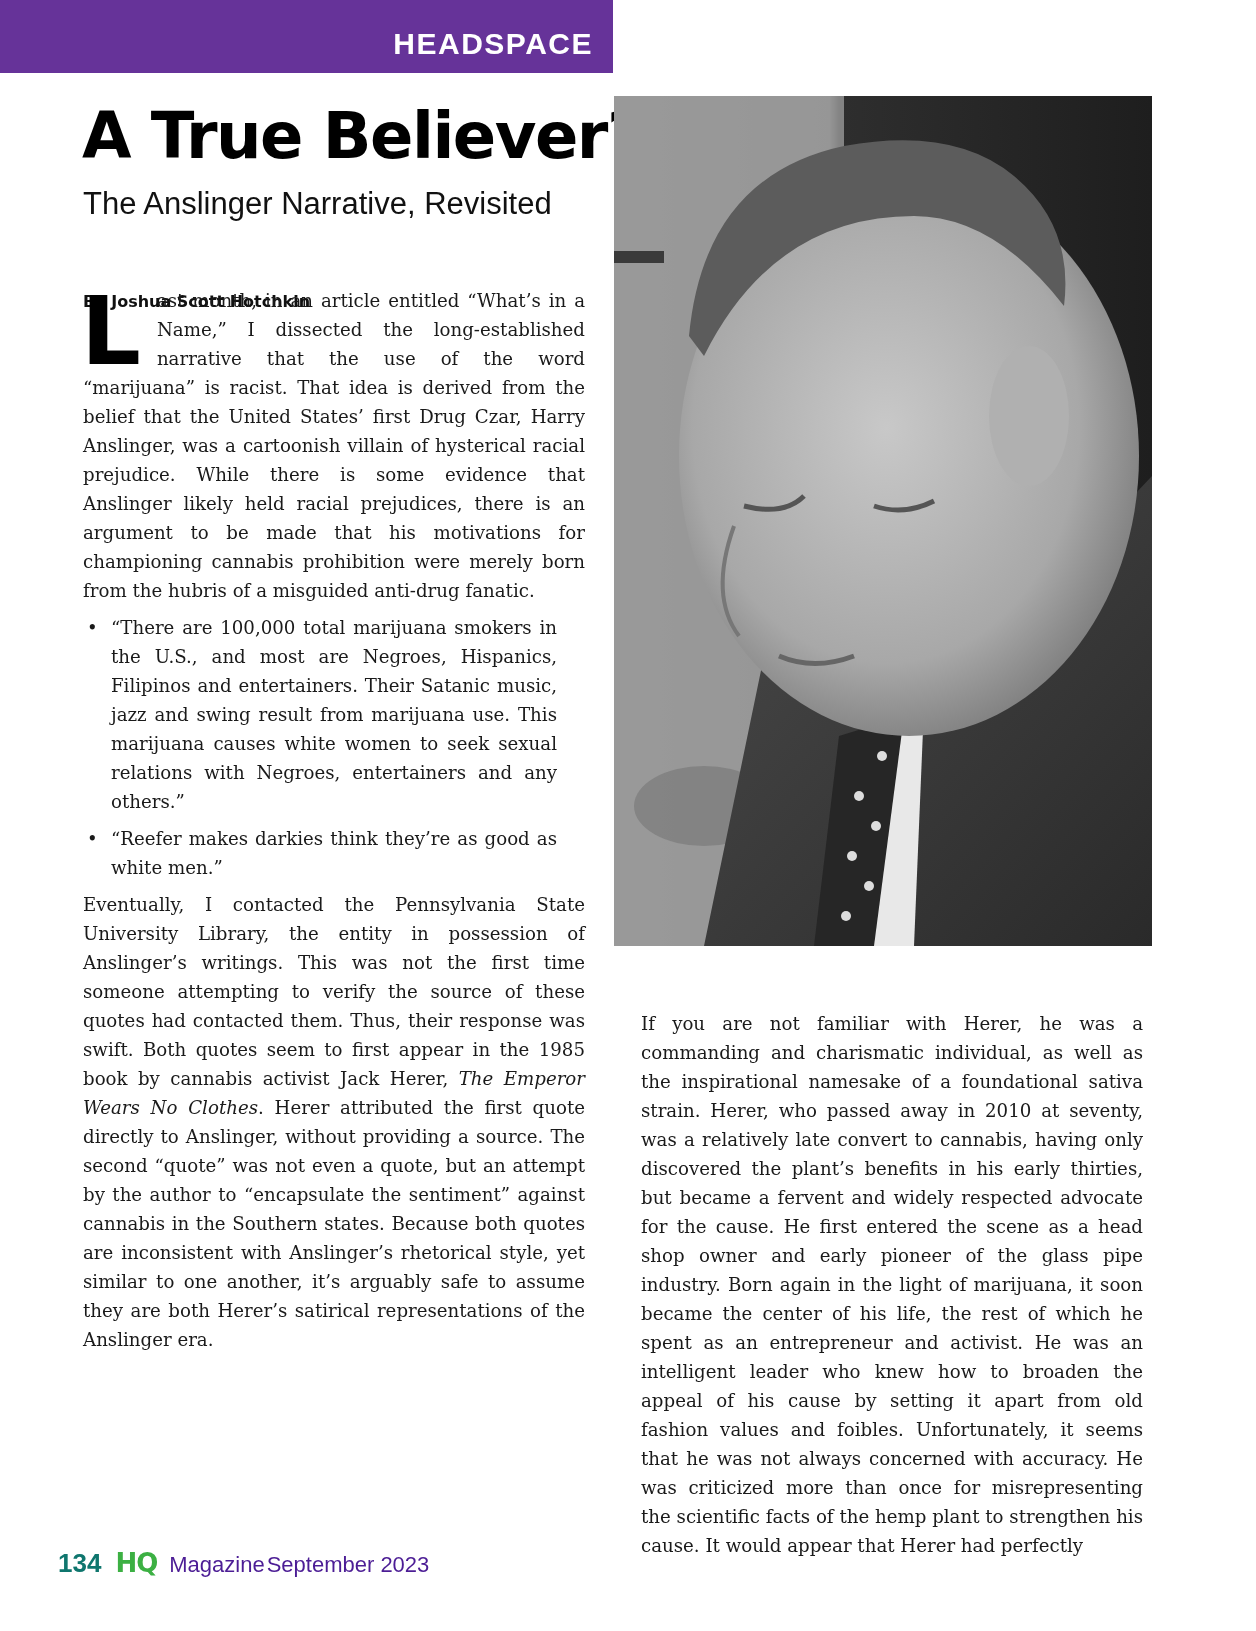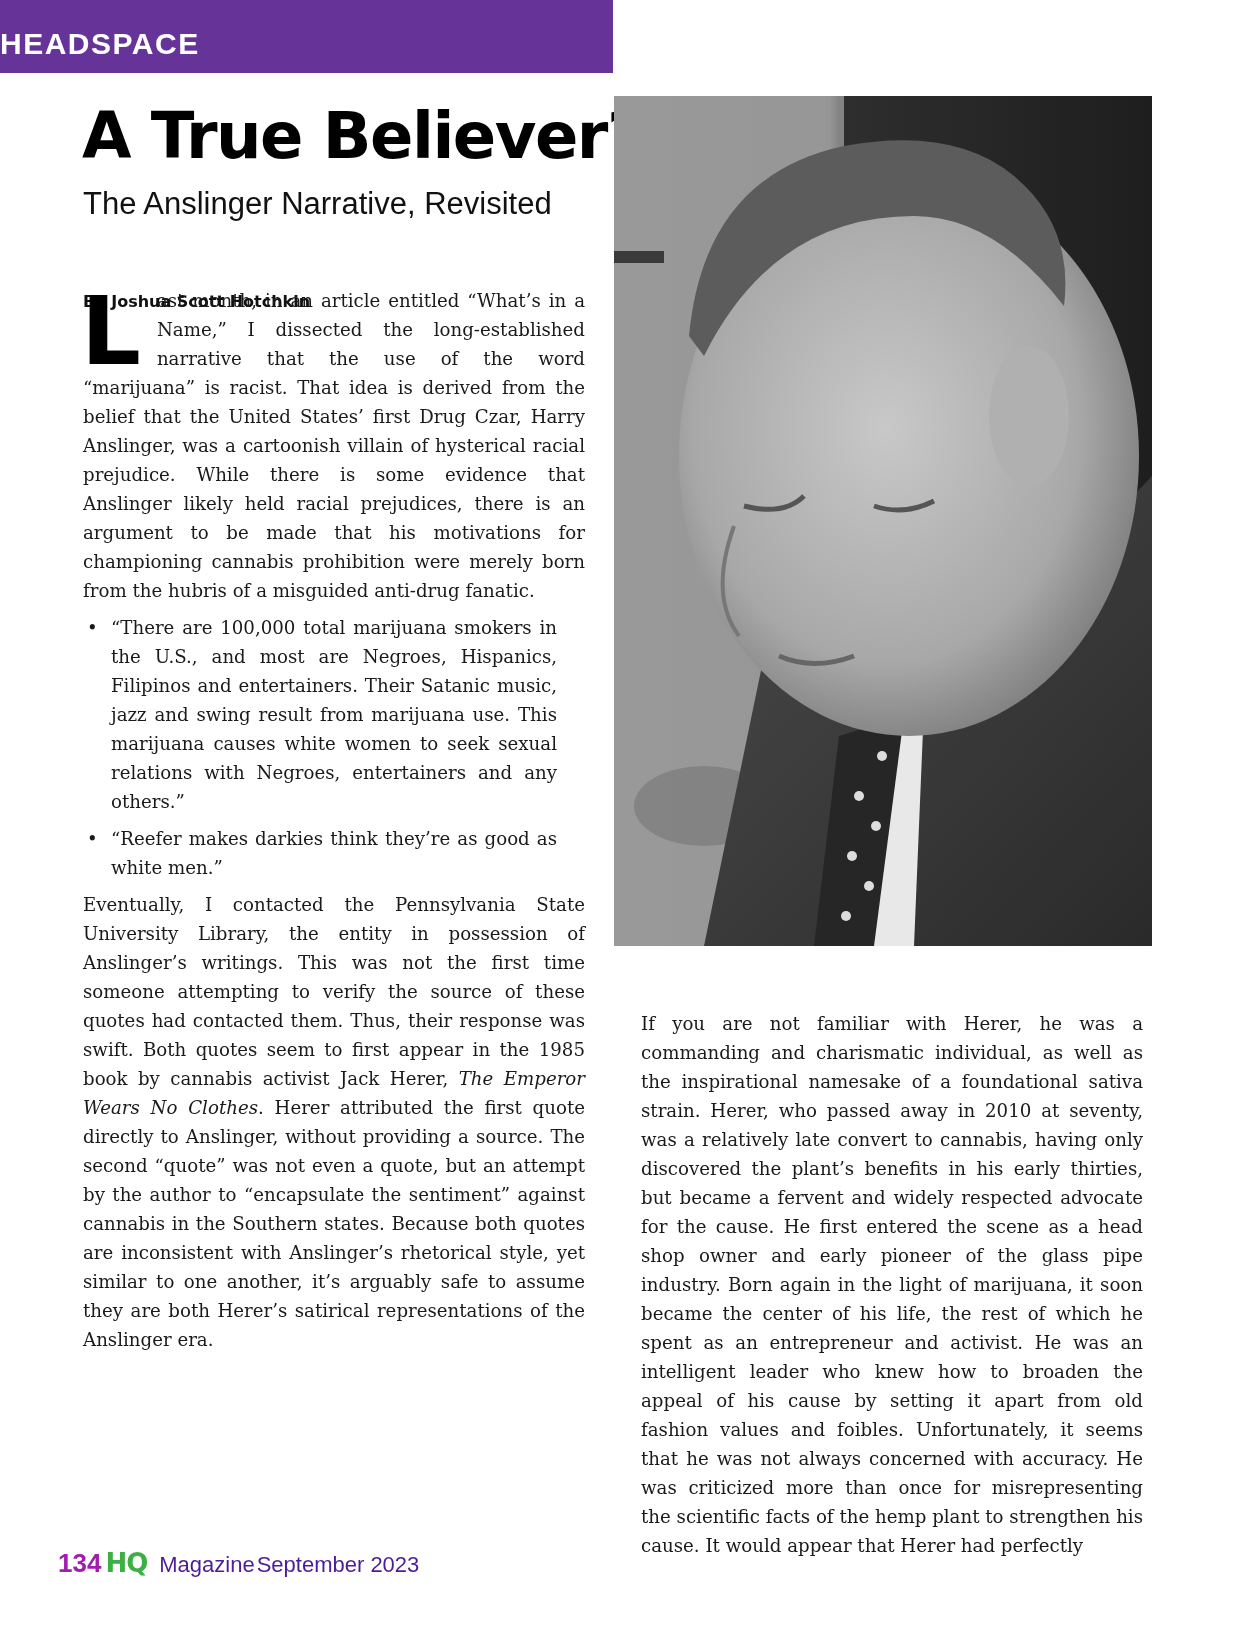--- a/index.html
+++ b/index.html
@@ -1,19 +1,19 @@
 <!DOCTYPE html>
 <html><head>
 <meta charset="utf-8">
 <style>
   html, body { margin: 0; padding: 0; background: #ffffff; }
   body { width: 1256px; height: 1631px; position: relative; overflow: hidden; color: #1a1a1a; }
   .section-bar {
     position: absolute; left: 0; top: 0; width: 613px; height: 73px;
-    background: #663399; display: flex; align-items: flex-end; justify-content: flex-start;
+    background: #663399; display: flex; align-items: flex-end; justify-content: flex-end;
   }
   .section-bar span {
     font-family: "Liberation Sans", sans-serif; font-weight: bold; color: #ffffff;
     font-size: 30px; letter-spacing: 1.5px; padding-bottom: 12px; padding-right: 20px;
   }
   .title {
     position: absolute; left: 82px; top: 104px; margin: 0;
     font-family: "DejaVu Sans", sans-serif; font-weight: bold; font-size: 64px;
     letter-spacing: -1.5px; color: #000; line-height: 1;
   }
@@ -43,21 +43,21 @@
   ul.quotes li p { margin: 0; }
   em { font-style: italic; }
   .photo {
     position: absolute; left: 614px; top: 96px; width: 538px; height: 850px;
     overflow: hidden; background: #8a8a8a;
   }
   .footer {
     position: absolute; left: 58px; top: 1548px; display: flex; align-items: baseline;
     font-family: "Liberation Sans", sans-serif;
   }
-  .footer .page-num { font-weight: bold; font-size: 26px; color: #a21caf; margin-right: 4px; }
+  .footer .page-num { font-weight: bold; font-size: 26px; color: #0f766e; margin-right: 14px; }
   .footer .logo { font-family: "DejaVu Sans", sans-serif; font-weight: bold; font-size: 26px; color: #3cb043; margin-right: 12px; letter-spacing: -1px; text-align: right; }
   .footer .mag { font-size: 22px; color: #4c1d95; margin-right: 2px; }
   .footer .date { font-size: 22px; color: #4c1d95; }
 </style>
 </head>
 <body>
 
 <div class="section-bar">
   <span>HEADSPACE</span>
 </div>

